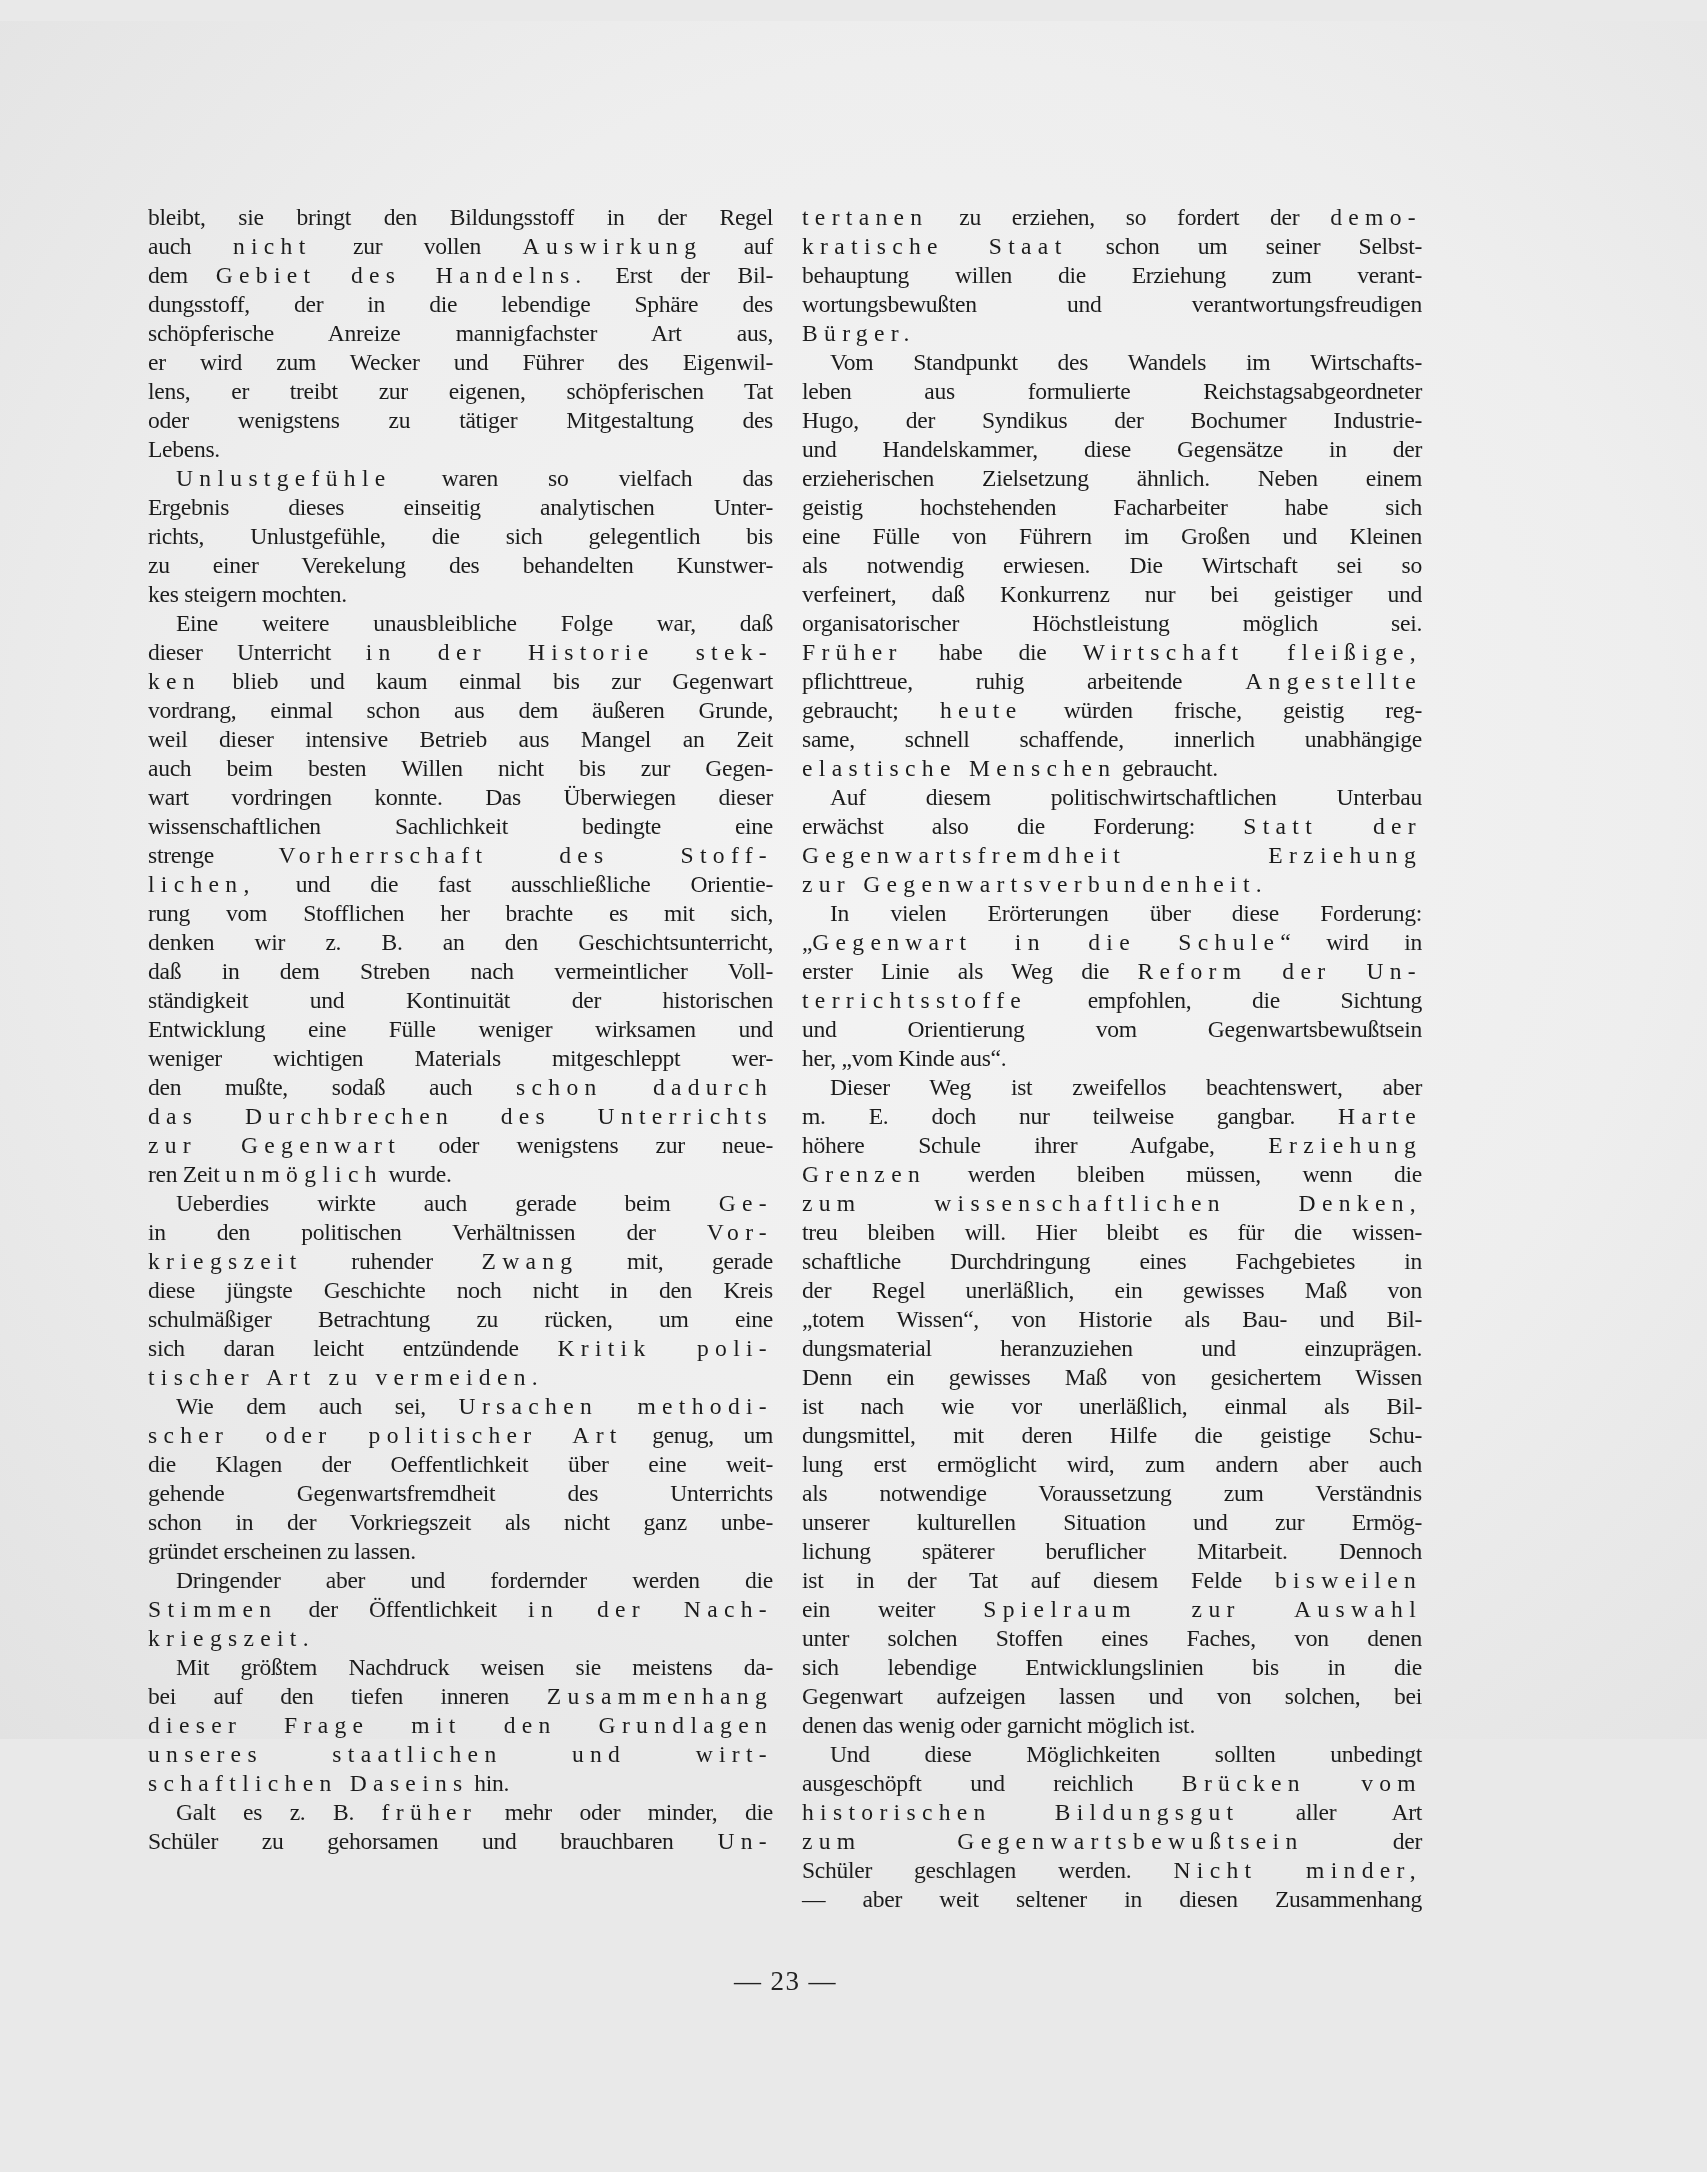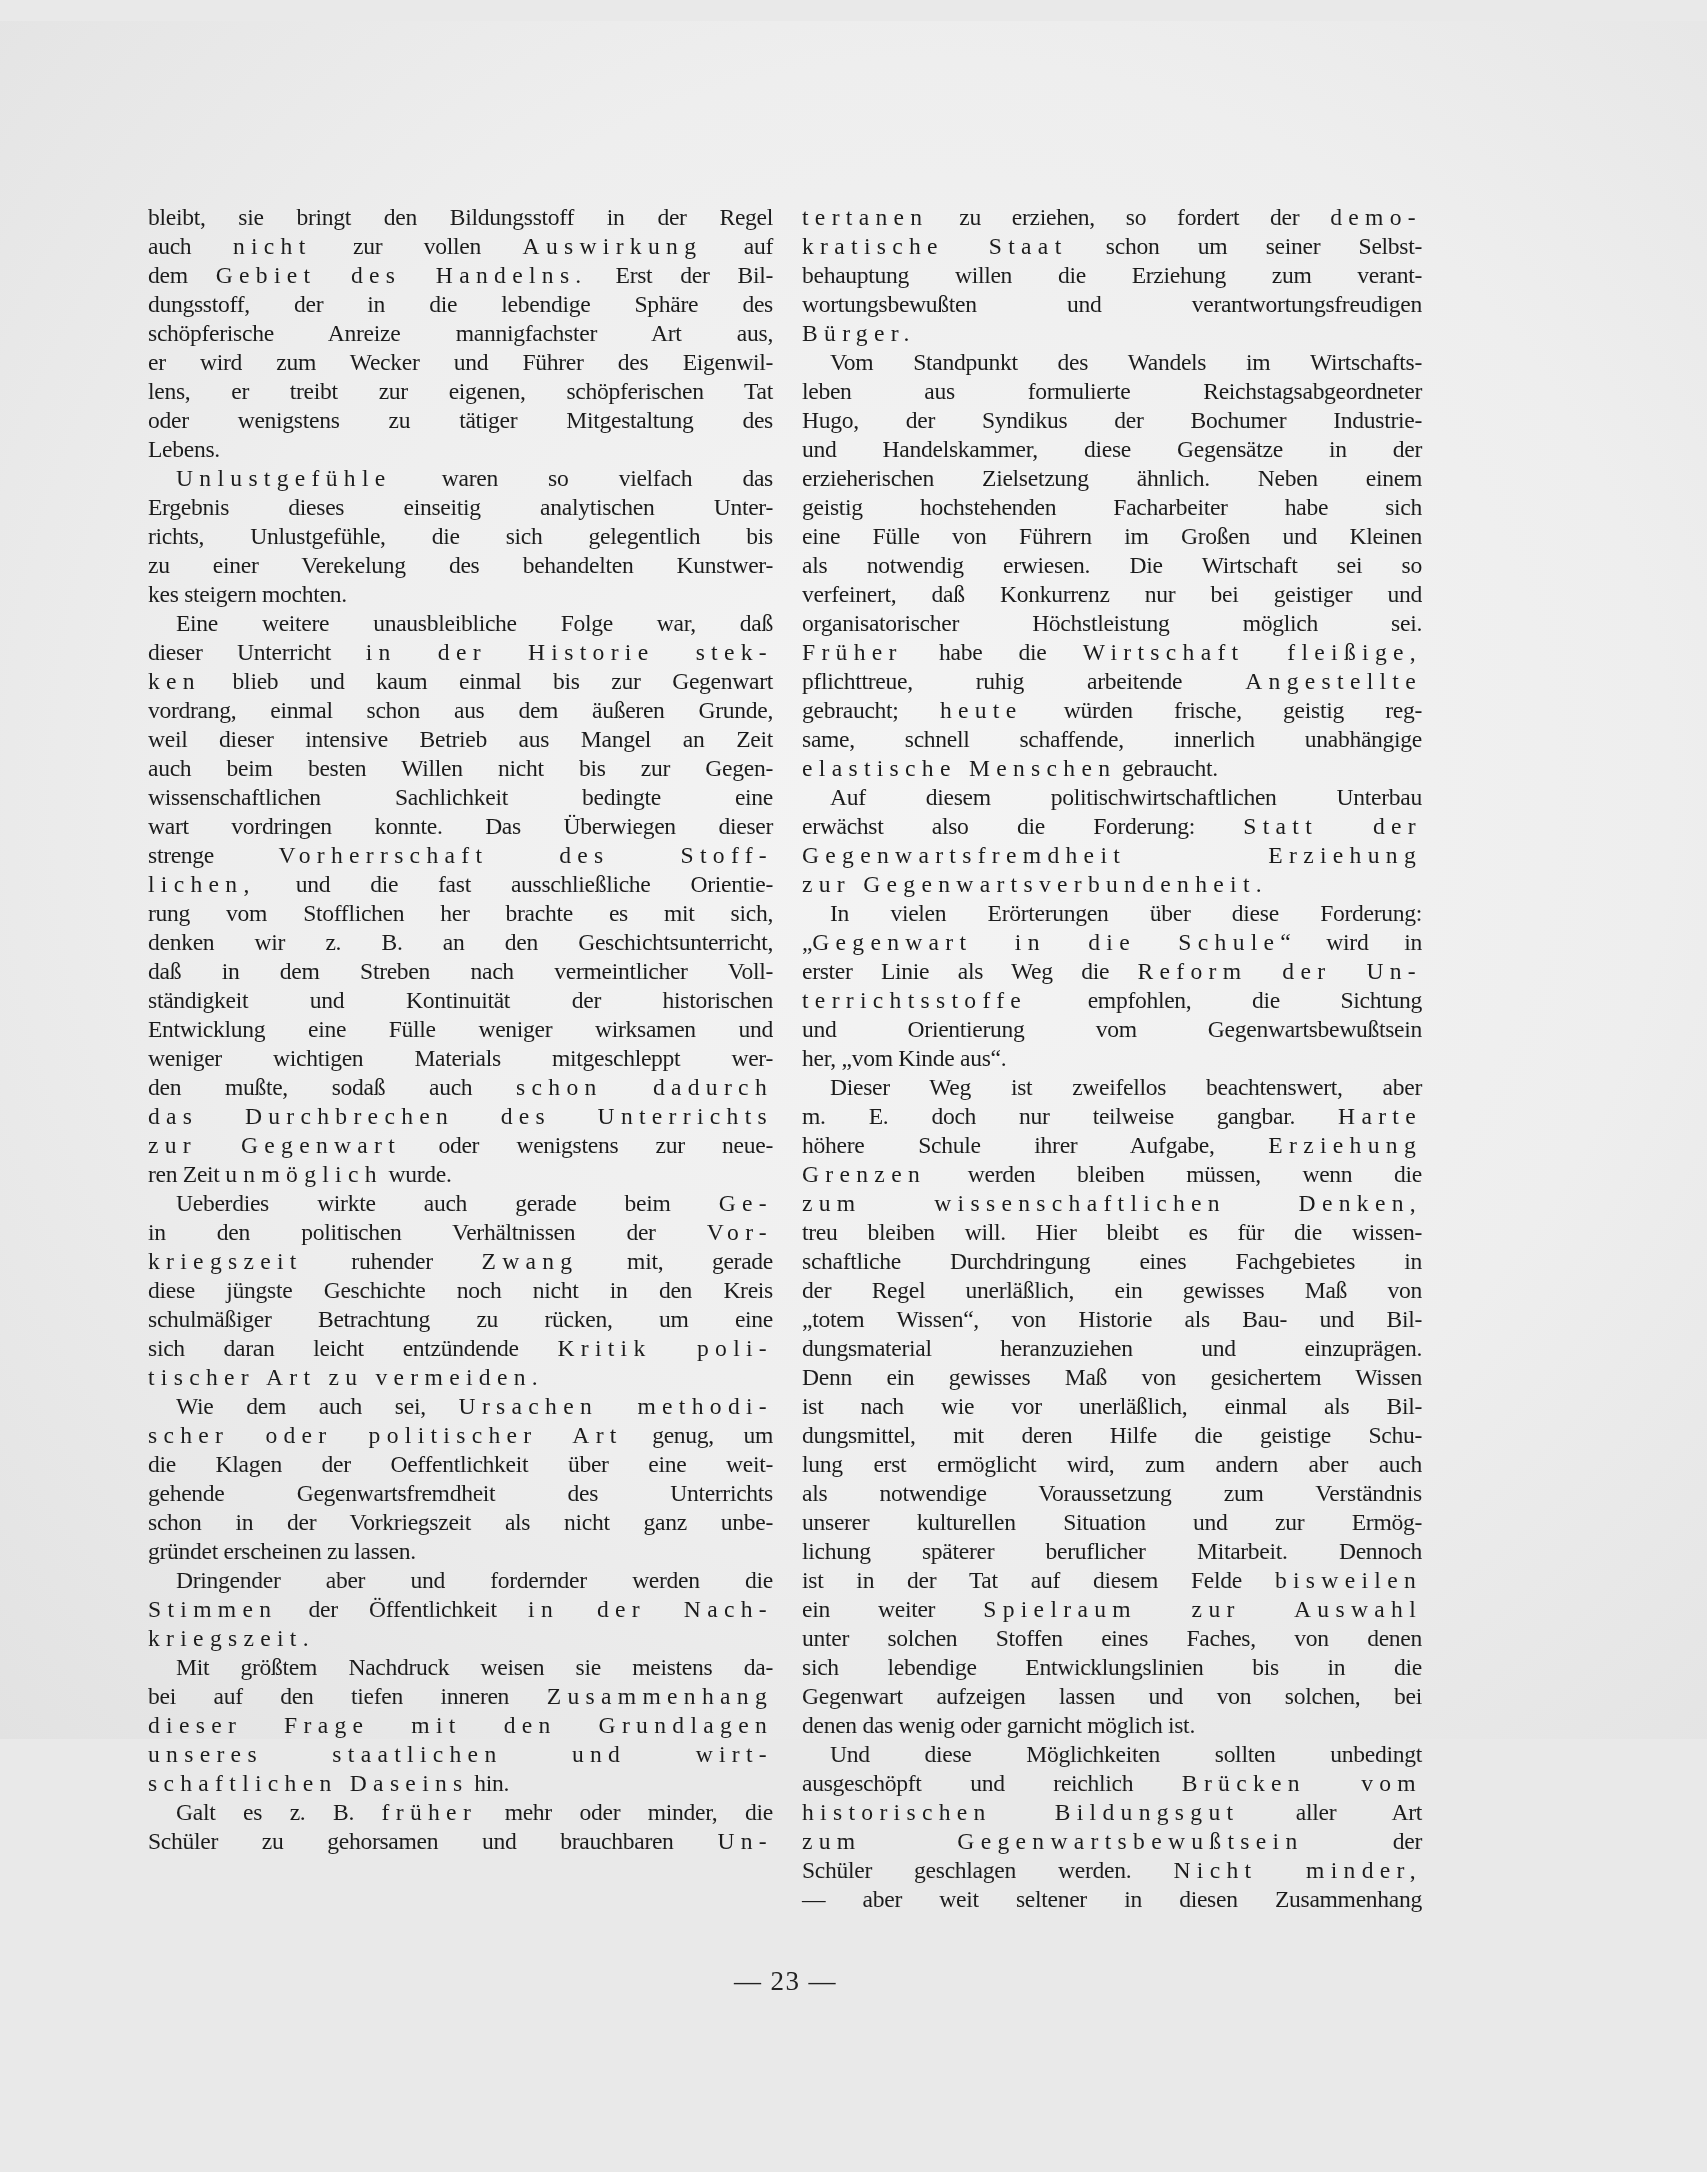--- a/index.html
+++ b/index.html
@@ -54,22 +54,22 @@
       <span class="line">Ergebnis dieses einseitig analytischen Unter-</span>
       <span class="line">richts, Unlustgefühle, die sich gelegentlich bis</span>
       <span class="line">zu einer Verekelung des behandelten Kunstwer-</span>
       <span class="line last">kes steigern mochten.</span>
       <span class="line indent">Eine weitere unausbleibliche Folge war, daß</span>
       <span class="line">dieser Unterricht <span class="sp">in der Historie stek-</span></span>
       <span class="line"><span class="sp">ken</span> blieb und kaum einmal bis zur Gegenwart</span>
       <span class="line">vordrang, einmal schon aus dem äußeren Grunde,</span>
       <span class="line">weil dieser intensive Betrieb aus Mangel an Zeit</span>
       <span class="line">auch beim besten Willen nicht bis zur Gegen-</span>
+      <span class="line">wart vordringen konnte. Das Überwiegen dieser</span>
       <span class="line">wissenschaftlichen Sachlichkeit bedingte eine</span>
-      <span class="line">wart vordringen konnte. Das Überwiegen dieser</span>
       <span class="line">strenge <span class="sp">Vorherrschaft des Stoff-</span></span>
       <span class="line"><span class="sp">lichen,</span> und die fast ausschließliche Orientie-</span>
       <span class="line">rung vom Stofflichen her brachte es mit sich,</span>
       <span class="line">denken wir z. B. an den Geschichtsunterricht,</span>
       <span class="line">daß in dem Streben nach vermeintlicher Voll-</span>
       <span class="line">ständigkeit und Kontinuität der historischen</span>
       <span class="line">Entwicklung eine Fülle weniger wirksamen und</span>
       <span class="line">weniger wichtigen Materials mitgeschleppt wer-</span>
       <span class="line">den mußte, sodaß auch <span class="sp">schon dadurch</span></span>
       <span class="line"><span class="sp">das Durchbrechen des Unterrichts</span></span>

